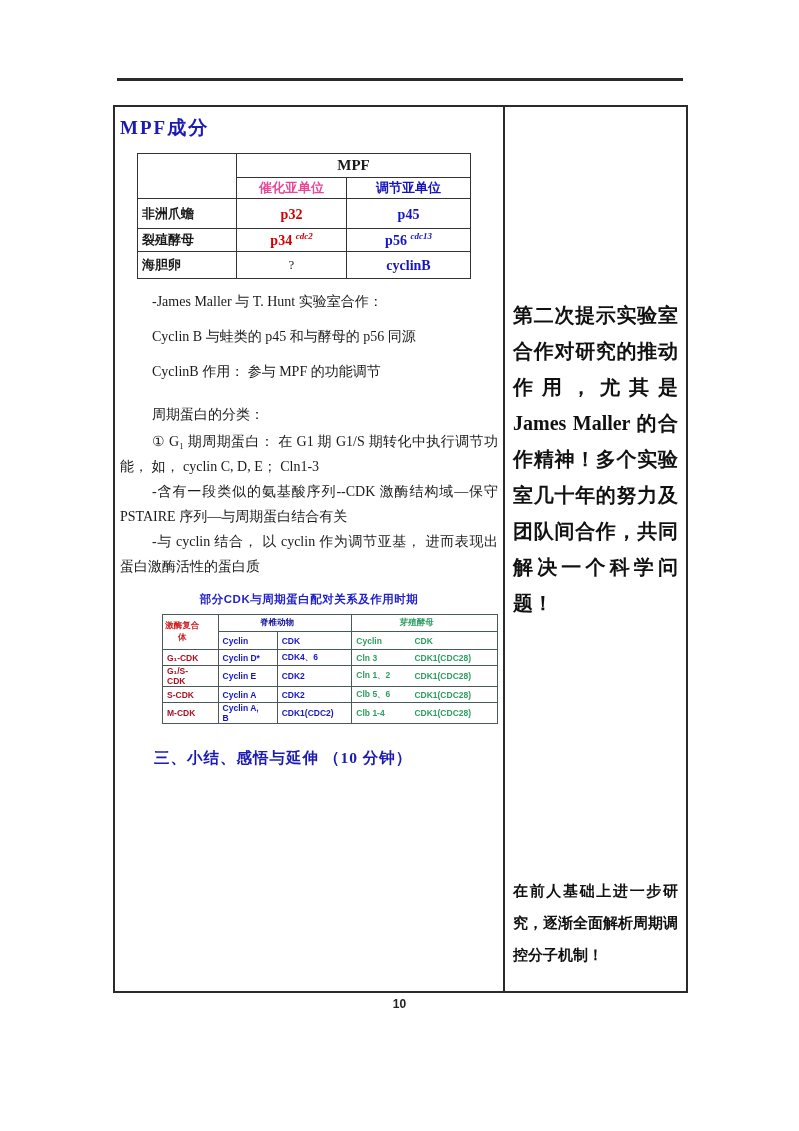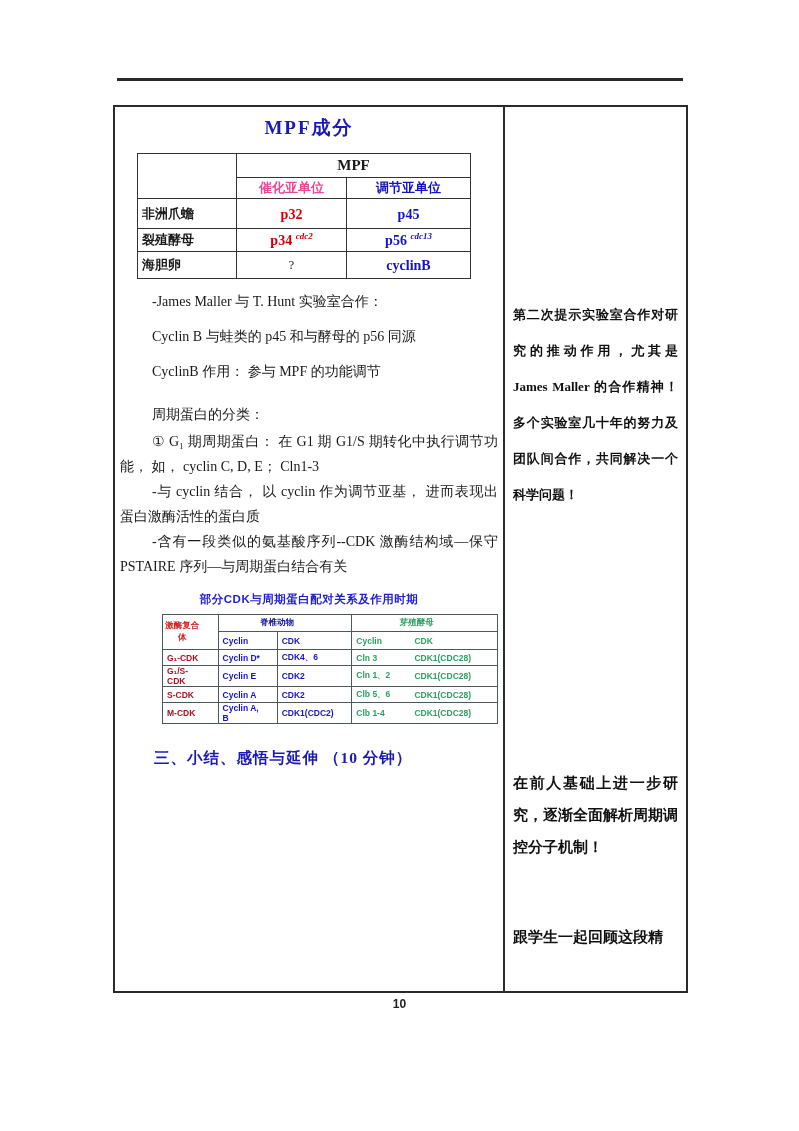--- a/index.html
+++ b/index.html
@@ -8,21 +8,21 @@
     font-family:"Liberation Serif","DejaVu Serif",serif;color:#1a1a1a;
   }
   .top-rule{position:absolute;left:117px;top:78px;width:566px;height:3px;background:#2a2a2a;}
   .outer{
     position:absolute;left:113px;top:105px;width:575px;height:888px;
     border:2px solid #2b2b2b;box-sizing:border-box;display:flex;background:#fff;
   }
   .cell-left{width:390px;box-sizing:border-box;border-right:2px solid #2b2b2b;padding:0 5px;overflow:hidden;}
   .cell-right{flex:1;box-sizing:border-box;padding:0 8px;overflow:hidden;}
 
-  .doc-title{margin-top:8px;text-align:center;color:#1b1bb2;font-weight:bold;font-size:19px;letter-spacing:2px;}
+  .doc-title{margin-top:8px;text-align:left;color:#1b1bb2;font-weight:bold;font-size:19px;letter-spacing:2px;}
 
   table{border-collapse:collapse;}
   .mpf-table{margin:12px 0 0 17px;table-layout:fixed;}
   .mpf-table td{border:1.6px solid #333;text-align:center;vertical-align:middle;padding:0;}
   .mpf-table .c1{width:98px;} .mpf-table .c2{width:109px;} .mpf-table .c3{width:123px;}
   .mpf-table .hdr{font-weight:bold;font-size:15px;}
   .mpf-table .cat{color:#ec4899;font-weight:bold;font-size:13px;font-family:"Liberation Sans","DejaVu Sans",sans-serif;}
   .mpf-table .reg{color:#1515c0;font-weight:bold;font-size:13px;font-family:"Liberation Sans","DejaVu Sans",sans-serif;}
   .mpf-table .lbl{font-weight:bold;font-size:13px;text-align:left;padding-left:4px;font-family:"Liberation Sans","DejaVu Sans",sans-serif;}
   .mpf-table .vcat{color:#d00000;font-weight:bold;font-size:14px;}
@@ -47,21 +47,21 @@
   .cdk-table .ghdr{text-align:center;padding-left:0;}
   .cdk-table .red{color:#cc2222;} .cdk-table .maroon{color:#aa1122;}
   .cdk-table .navy{color:#1a1a99;} .cdk-table .vblue{color:#1515c0;}
   .cdk-table .green{color:#2e9e60;}
   .cdk-table .nbr{border-right:none;} .cdk-table .nbl{border-left:none;}
   .khd{height:17px;} .khd2{height:18px;} .krow{height:16px;}
 
   .sum-heading{margin:24px 0 0 0;padding-left:34px;color:#1b1bb2;font-weight:bold;font-size:15.5px;letter-spacing:1px;}
 
   .rnote{font-weight:bold;text-align:justify;color:#111;}
-  .rnote1{margin-top:190px;font-size:13px;line-height:36px;}
+  .rnote1{margin-top:190px;font-size:20px;line-height:36px;}
   .rnote2{margin-top:254px;font-size:15px;line-height:32px;}
   .rnote3{margin-top:62px;font-size:15px;line-height:24px;}
 
   .page-num{position:absolute;left:0;top:997px;width:799px;text-align:center;font-weight:bold;font-size:12px;
     font-family:"Liberation Sans","DejaVu Sans",sans-serif;color:#222;}
 </style>
 </head>
 <body>
 
 <div class="page">
@@ -102,22 +102,22 @@
       </tbody>
         </table>
 
       <p class="para">-James Maller 与 T. Hunt 实验室合作：</p>
       <p class="para">Cyclin B 与蛙类的 p45 和与酵母的 p56 同源</p>
       <p class="para">CyclinB 作用： 参与 MPF 的功能调节</p>
 
       <p class="class-heading">周期蛋白的分类：</p>
       <p class="class-item">① G₁ 期周期蛋白： 在 G1 期 G1/S 期转化中执行调节功能， 如， cyclin C, D, E； Cln1-3</p>
 
+      <p class="point">-含有一段类似的氨基酸序列--CDK 激酶结构域—保守 PSTAIRE 序列—与周期蛋白结合有关</p>
       <p class="point">-与 cyclin 结合， 以 cyclin 作为调节亚基， 进而表现出蛋白激酶活性的蛋白质</p>
-      <p class="point">-含有一段类似的氨基酸序列--CDK 激酶结构域—保守 PSTAIRE 序列—与周期蛋白结合有关</p>
 
       <div class="cdk-title">部分CDK与周期蛋白配对关系及作用时期</div>
 
       <table class="cdk-table">
         <tbody>
             <tr class="khd">
           <td class="k1 red ghdr" rowspan="2">激酶复合体</td>
           <td class="ghdr navy" colspan="2">脊椎动物</td>
           <td class="ghdr green" colspan="2">芽殖酵母</td>
         </tr>

